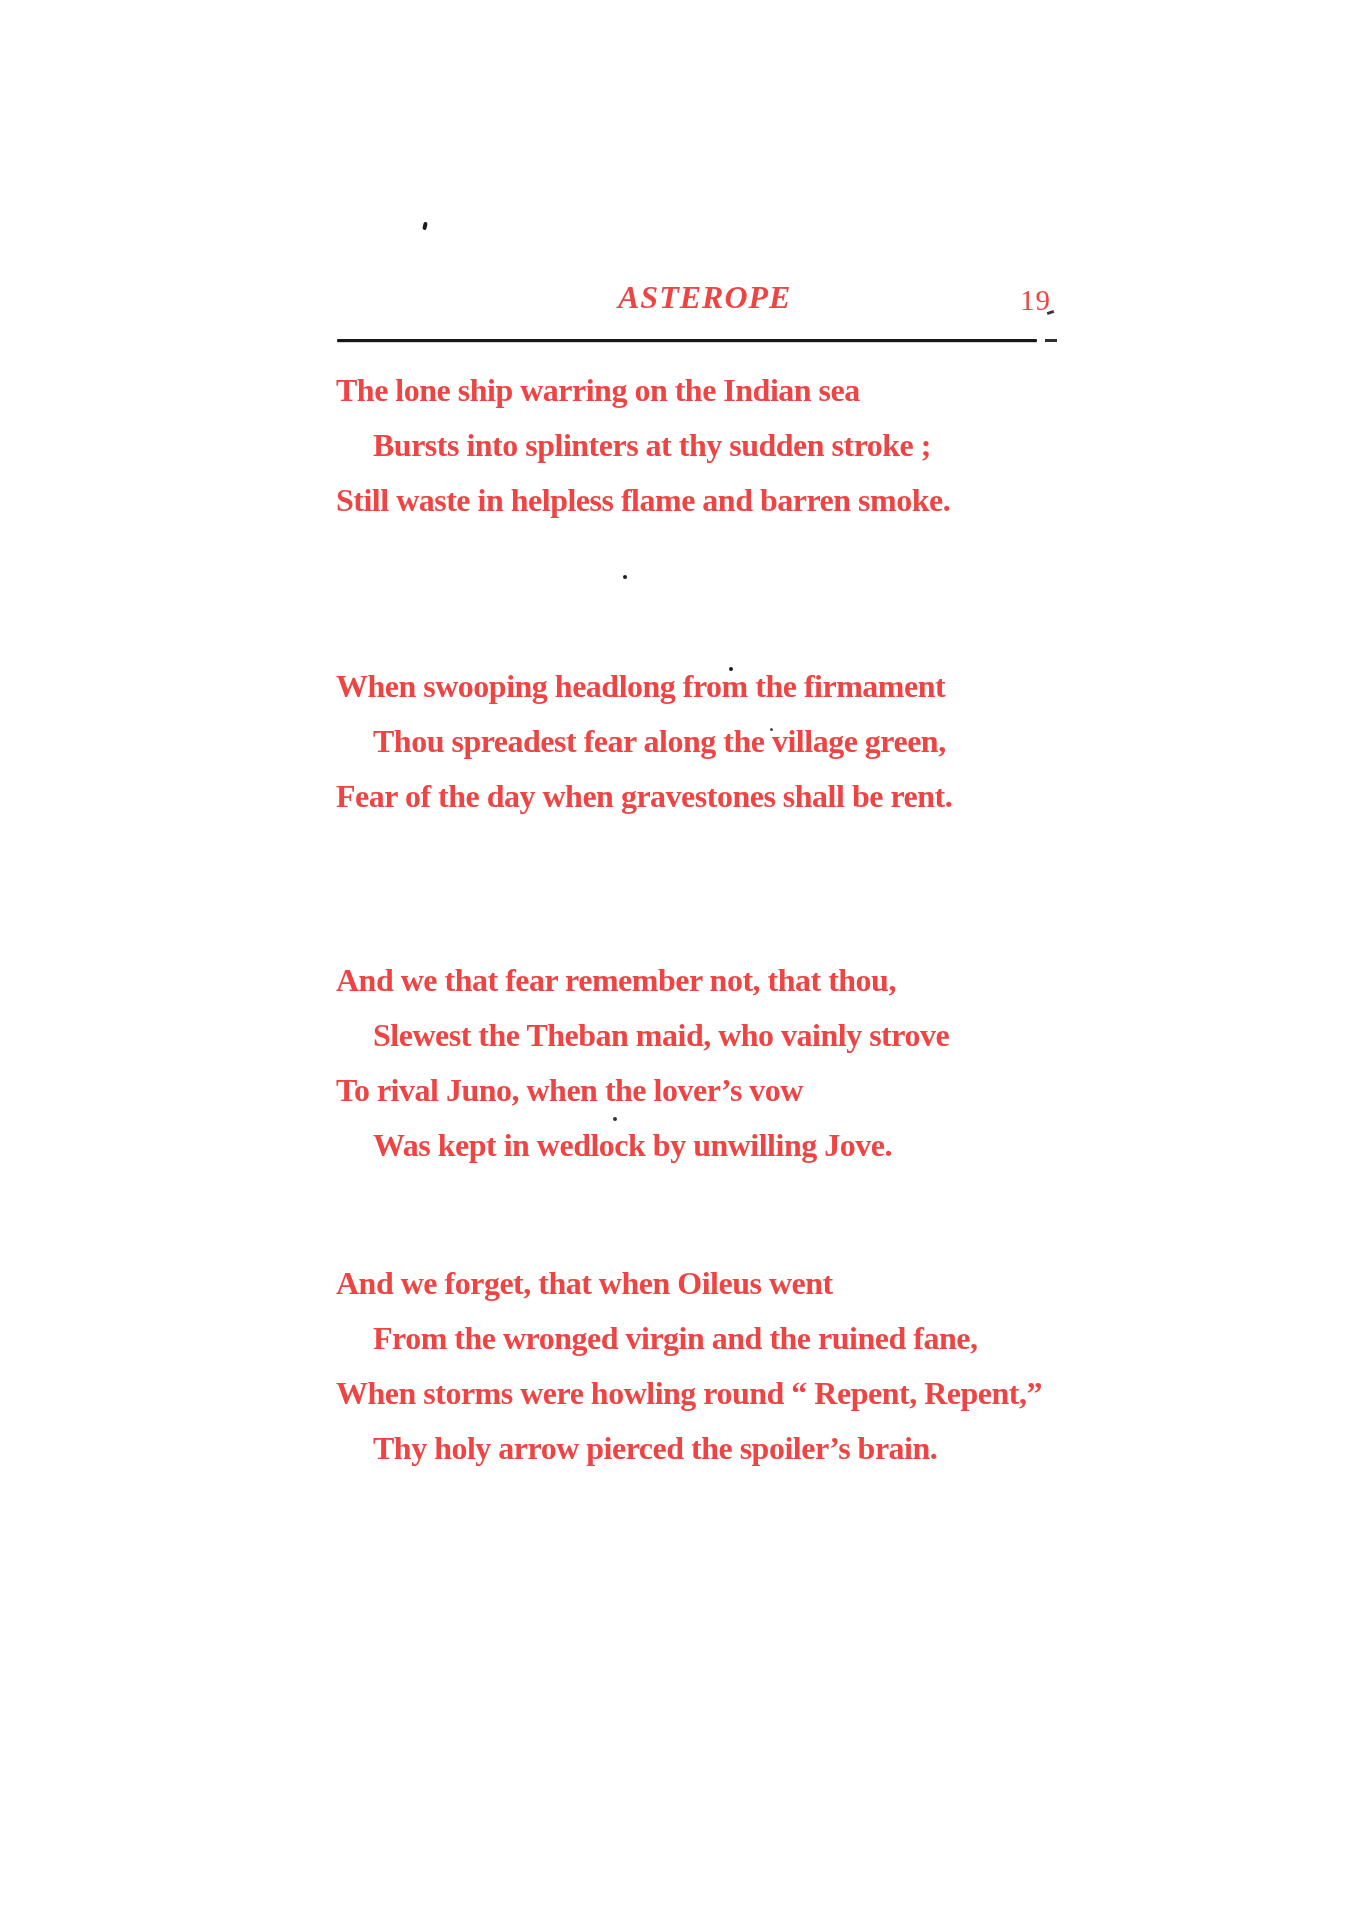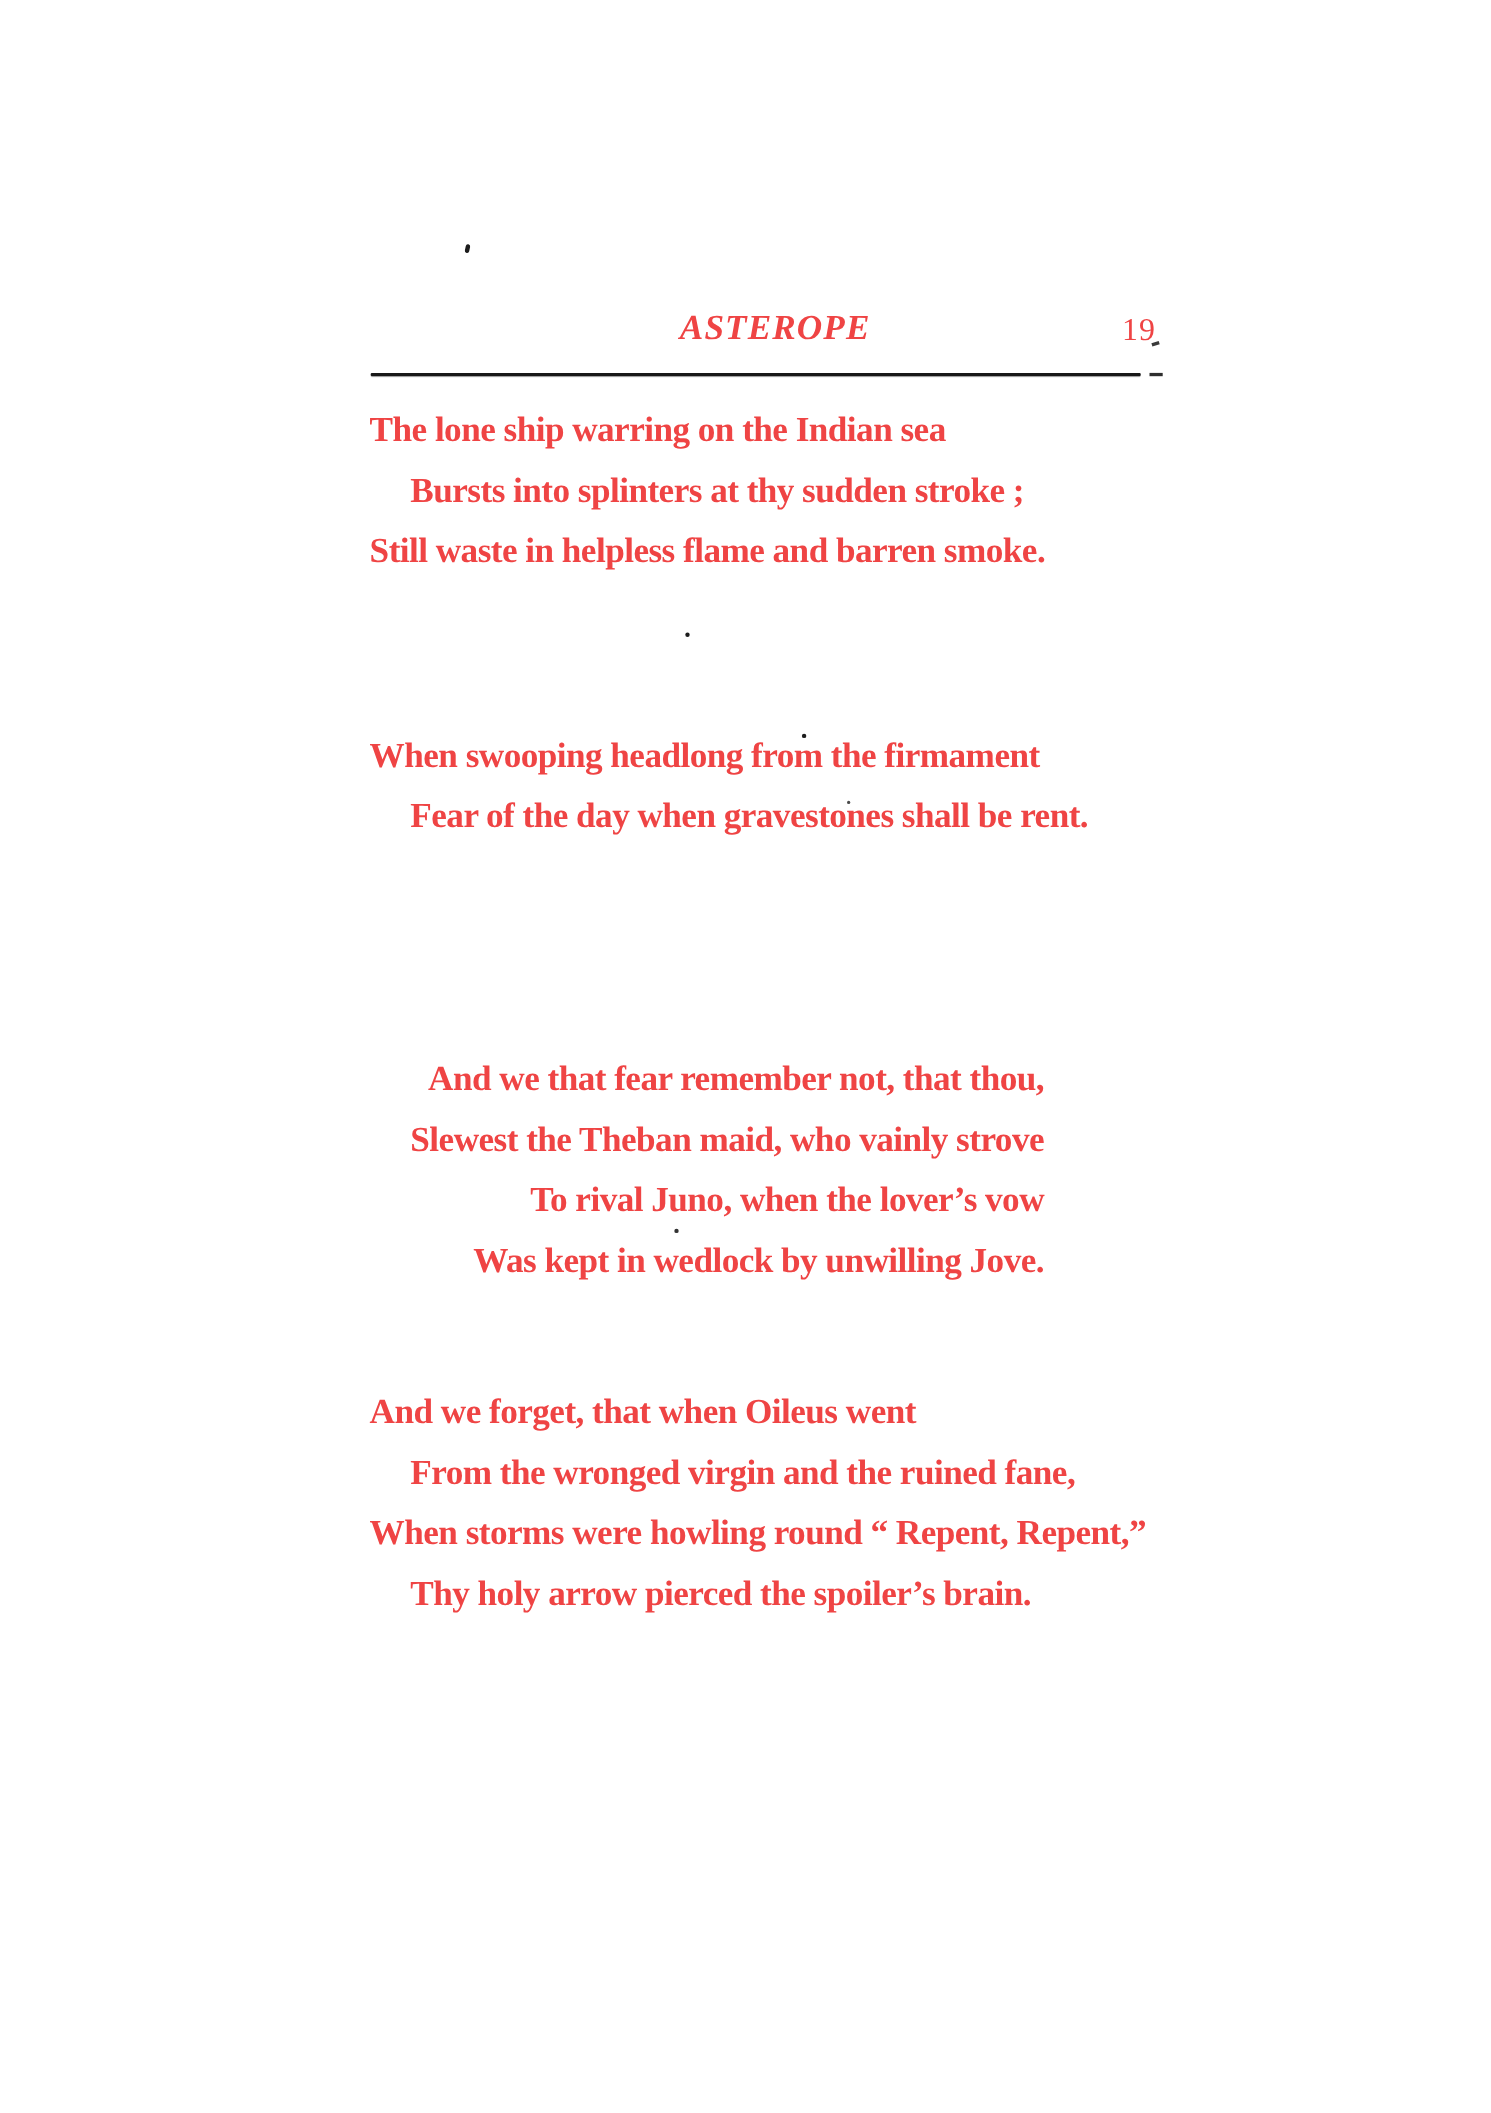--- a/index.html
+++ b/index.html
@@ -72,21 +72,21 @@
     font-weight: bold;
     line-height: 55px;
     letter-spacing: -0.5px;
     white-space: nowrap;
     font-family: Liberation Serif, serif;
   }
   .stanza .line:nth-child(even) { padding-left: 37px; }
 
   .stanza-1 { top: 363px; }
   .stanza-2 { top: 659px; }
-  .stanza-3 { top: 953px; text-align: right; }
+  .stanza-3 { top: 953px; }
   .stanza-4 { top: 1256px; }
 
   .speck {
     position: absolute;
     background: #1c1c1c;
     border-radius: 50%;
   }
   .speck-a { left: 423px; top: 222px; width: 4px; height: 8px; transform: rotate(12deg); border-radius: 2px; }
   .speck-b { left: 729px; top: 667px; width: 4px; height: 4px; }
   .speck-c { left: 770px; top: 728px; width: 3px; height: 3px; background: #4a4a4a; }
@@ -107,20 +107,21 @@
   <div class="rule-tick"></div>
 
   <div class="stanza stanza-1">
     <div class="line">The lone ship warring on the Indian sea</div>
     <div class="line">Bursts into splinters at thy sudden stroke ;</div>
     <div class="line">Still waste in helpless flame and barren smoke.</div>
   </div>
 
   <div class="stanza stanza-2">
     <div class="line">When swooping headlong from the firmament</div>
+    <div class="line">Thou spreadest fear along the village green,</div>
     <div class="line">Fear of the day when gravestones shall be rent.</div>
   </div>
 
   <div class="stanza stanza-3">
     <div class="line">And we that fear remember not, that thou,</div>
     <div class="line">Slewest the Theban maid, who vainly strove</div>
     <div class="line">To rival Juno, when the lover’s vow</div>
     <div class="line">Was kept in wedlock by unwilling Jove.</div>
   </div>
 

